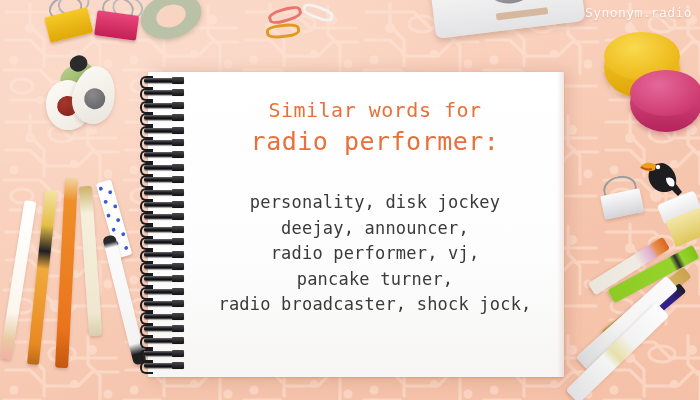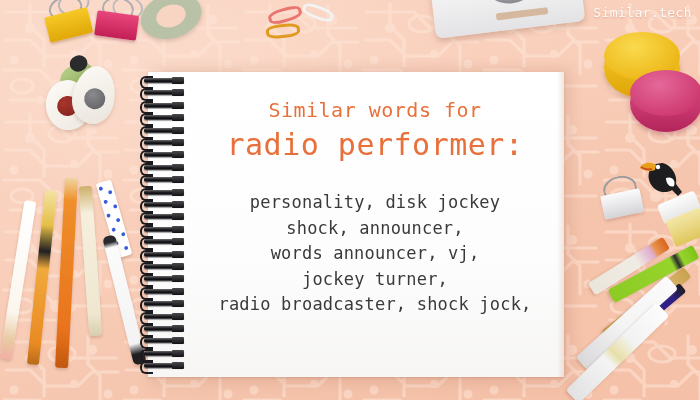--- a/index.html
+++ b/index.html
@@ -64,21 +64,21 @@
   .content{
     position:absolute;left:38px;top:0;width:378px;height:100%;
     text-align:center;
   }
   .title-1{
     position:absolute;top:26px;left:0;width:100%;
     font-size:20px;letter-spacing:.5px;color:#e8703a;white-space:nowrap;
   }
   .title-2{
     position:absolute;top:55px;left:0;width:100%;
-    font-size:30px;letter-spacing:.5px;color:#e8703a;white-space:nowrap;
+    font-size:25px;letter-spacing:.5px;color:#e8703a;white-space:nowrap;
   }
   .wordlist{
     position:absolute;top:118px;left:0;width:100%;
     font-size:17px;line-height:25.5px;color:#3a3a3c;letter-spacing:.2px;
   }
   .wordlist div{white-space:nowrap;}
 
   
   .watermark{
     position:absolute;right:8px;top:5px;
@@ -241,23 +241,23 @@
   <div class="pen" style="left:608px;top:290px;width:19px;height:126px;transform:rotate(46deg);background:linear-gradient(180deg,#fcfcfc 0%,#f2f2f2 36%,#ece6c0 46%,#e7dfaa 52%,#f4f4f4 60%,#e2e2e4 100%);border-radius:4px;box-shadow:0 2px 3px rgba(150,100,80,.3);"></div>
 
   <div class="paper-shadow"></div>
   <div class="notepad">
     <div class="page-inner">
       <div class="content">
         <div class="title-1">Similar words for</div>
         <div class="title-2">radio performer:</div>
         <div class="wordlist">
           <div>personality, disk jockey</div>
-          <div>shock, announcer,</div>
-          <div>words announcer, vj,</div>
-          <div>jockey turner,</div>
+          <div>deejay, announcer,</div>
+          <div>radio performer, vj,</div>
+          <div>pancake turner,</div>
           <div>radio broadcaster, shock jock,</div>
         </div>
       </div>
     </div>
   </div>
 
   <div class="spiral" id="spiral" style="left: 142px;">
       <div class="ring" style="top: 6px;">
         <div class="wire"></div>
         <div class="hook"></div>
@@ -373,15 +373,15 @@
         <div class="hook"></div>
         <div class="cap"></div>
       </div>
       <div class="ring" style="top: 291.2px;">
         <div class="wire"></div>
         <div class="hook"></div>
         <div class="cap"></div>
       </div>
     </div>
 
-  <div class="watermark">Similar.tech</div>
+  <div class="watermark">Synonym.radio</div>
 
 </div>
 
 </body></html>

